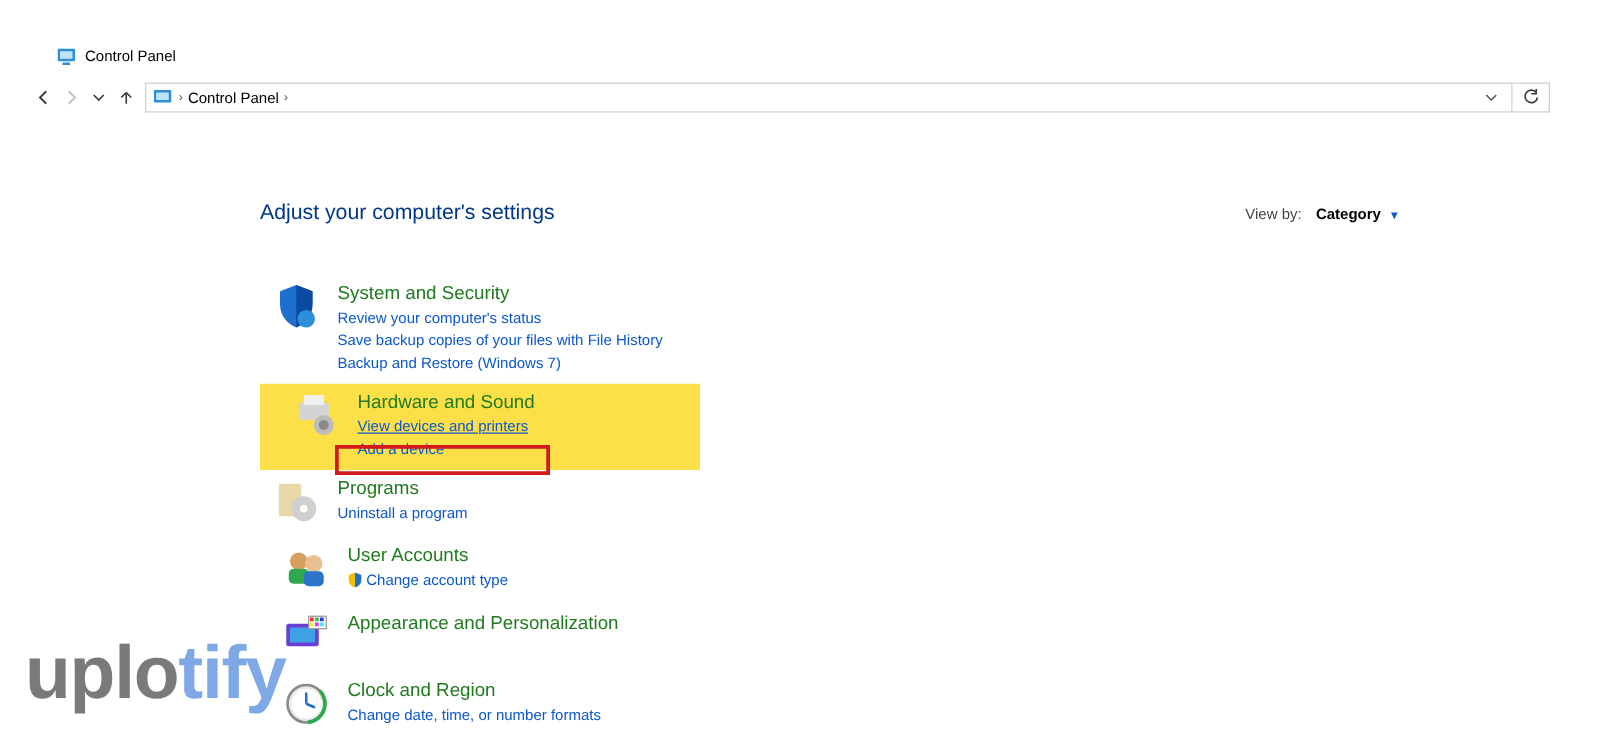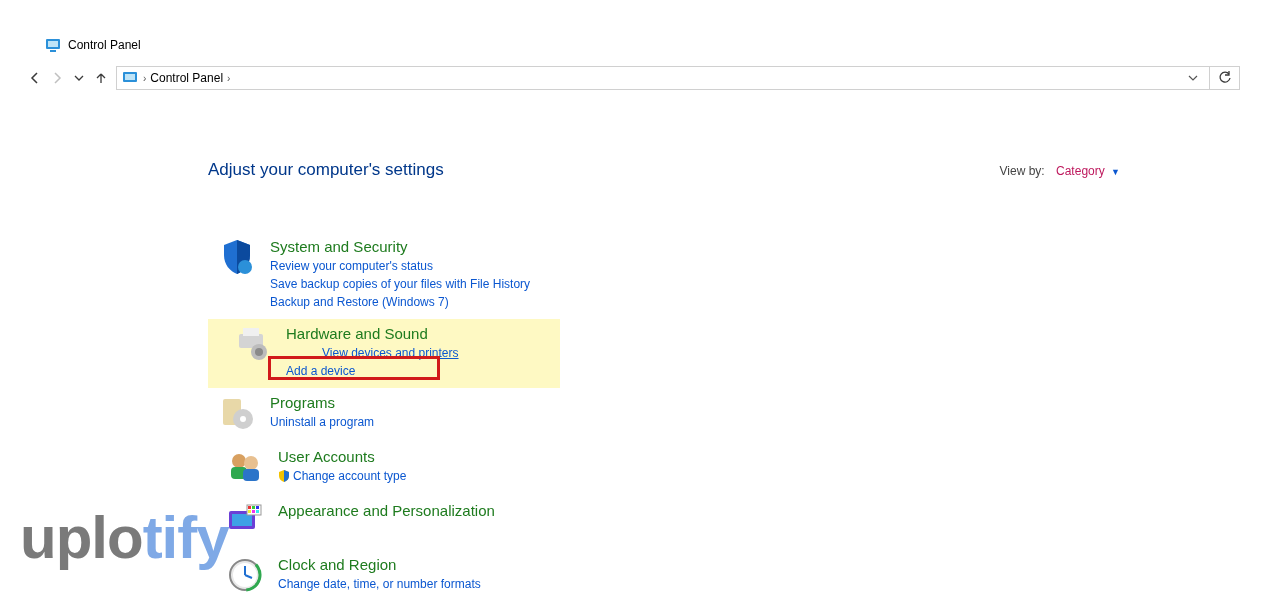--- a/index.html
+++ b/index.html
@@ -69,50 +69,50 @@
   .content {
     position:absolute;
     top:160px;
     left:208px;
     right:60px;
   }
   .heading-row {
     display:flex;
     justify-content:space-between;
     align-items:baseline;
-    margin-bottom:52px;
+    margin-bottom:40px;
     padding-right: 100px;
     text-align: center;
   }
   .heading {
     color:#00378a;
     font-size:17px;
   }
   .viewby {
     font-size:12px;
     color:#444;
   }
-  .viewby .val { color:#be185d; margin-left:8px; }
+  .viewby .val { color:#000000; margin-left:8px;font-weight:bold; }
   .viewby .caret { color:#0b57d0; font-size:9px; margin-left:3px;}
   .cols {
     display:flex;
     gap:0;
     flex-direction:column;
   }
   .col { width: 352px; }
   .col + .col { margin-left: 8px; }
   .cat {
     display:flex;
     align-items:flex-start;
     gap:12px;
     padding:4px 0 8px 8px;
     position:relative;
   }
   .cat.highlighted {
-    background:#fef9c3;
+    background:#fde047;
     padding-left:24px;
   }
   .cat .icon {
     width:42px; height:42px;
     flex-shrink:0;
     display:flex; align-items:center; justify-content:center;
   }
   .cat .text { padding-top:2px; }
   .cat-title {
     color:#1e7b1e;
@@ -121,21 +121,20 @@
   }
   .sublink {
     display:block;
     color:#0b57d0;
     font-size:12px;
     line-height:18px;
     text-decoration:none;
   }
   .sublink.boxed {
     text-decoration:underline;
-    margin-left:36px;
   }
   .red-box {
     position:absolute;
     border:3px solid #d11a1a;
     top:356px;
     left:268px;
     width:172px;
     height:24px;
     pointer-events:none;
   }

